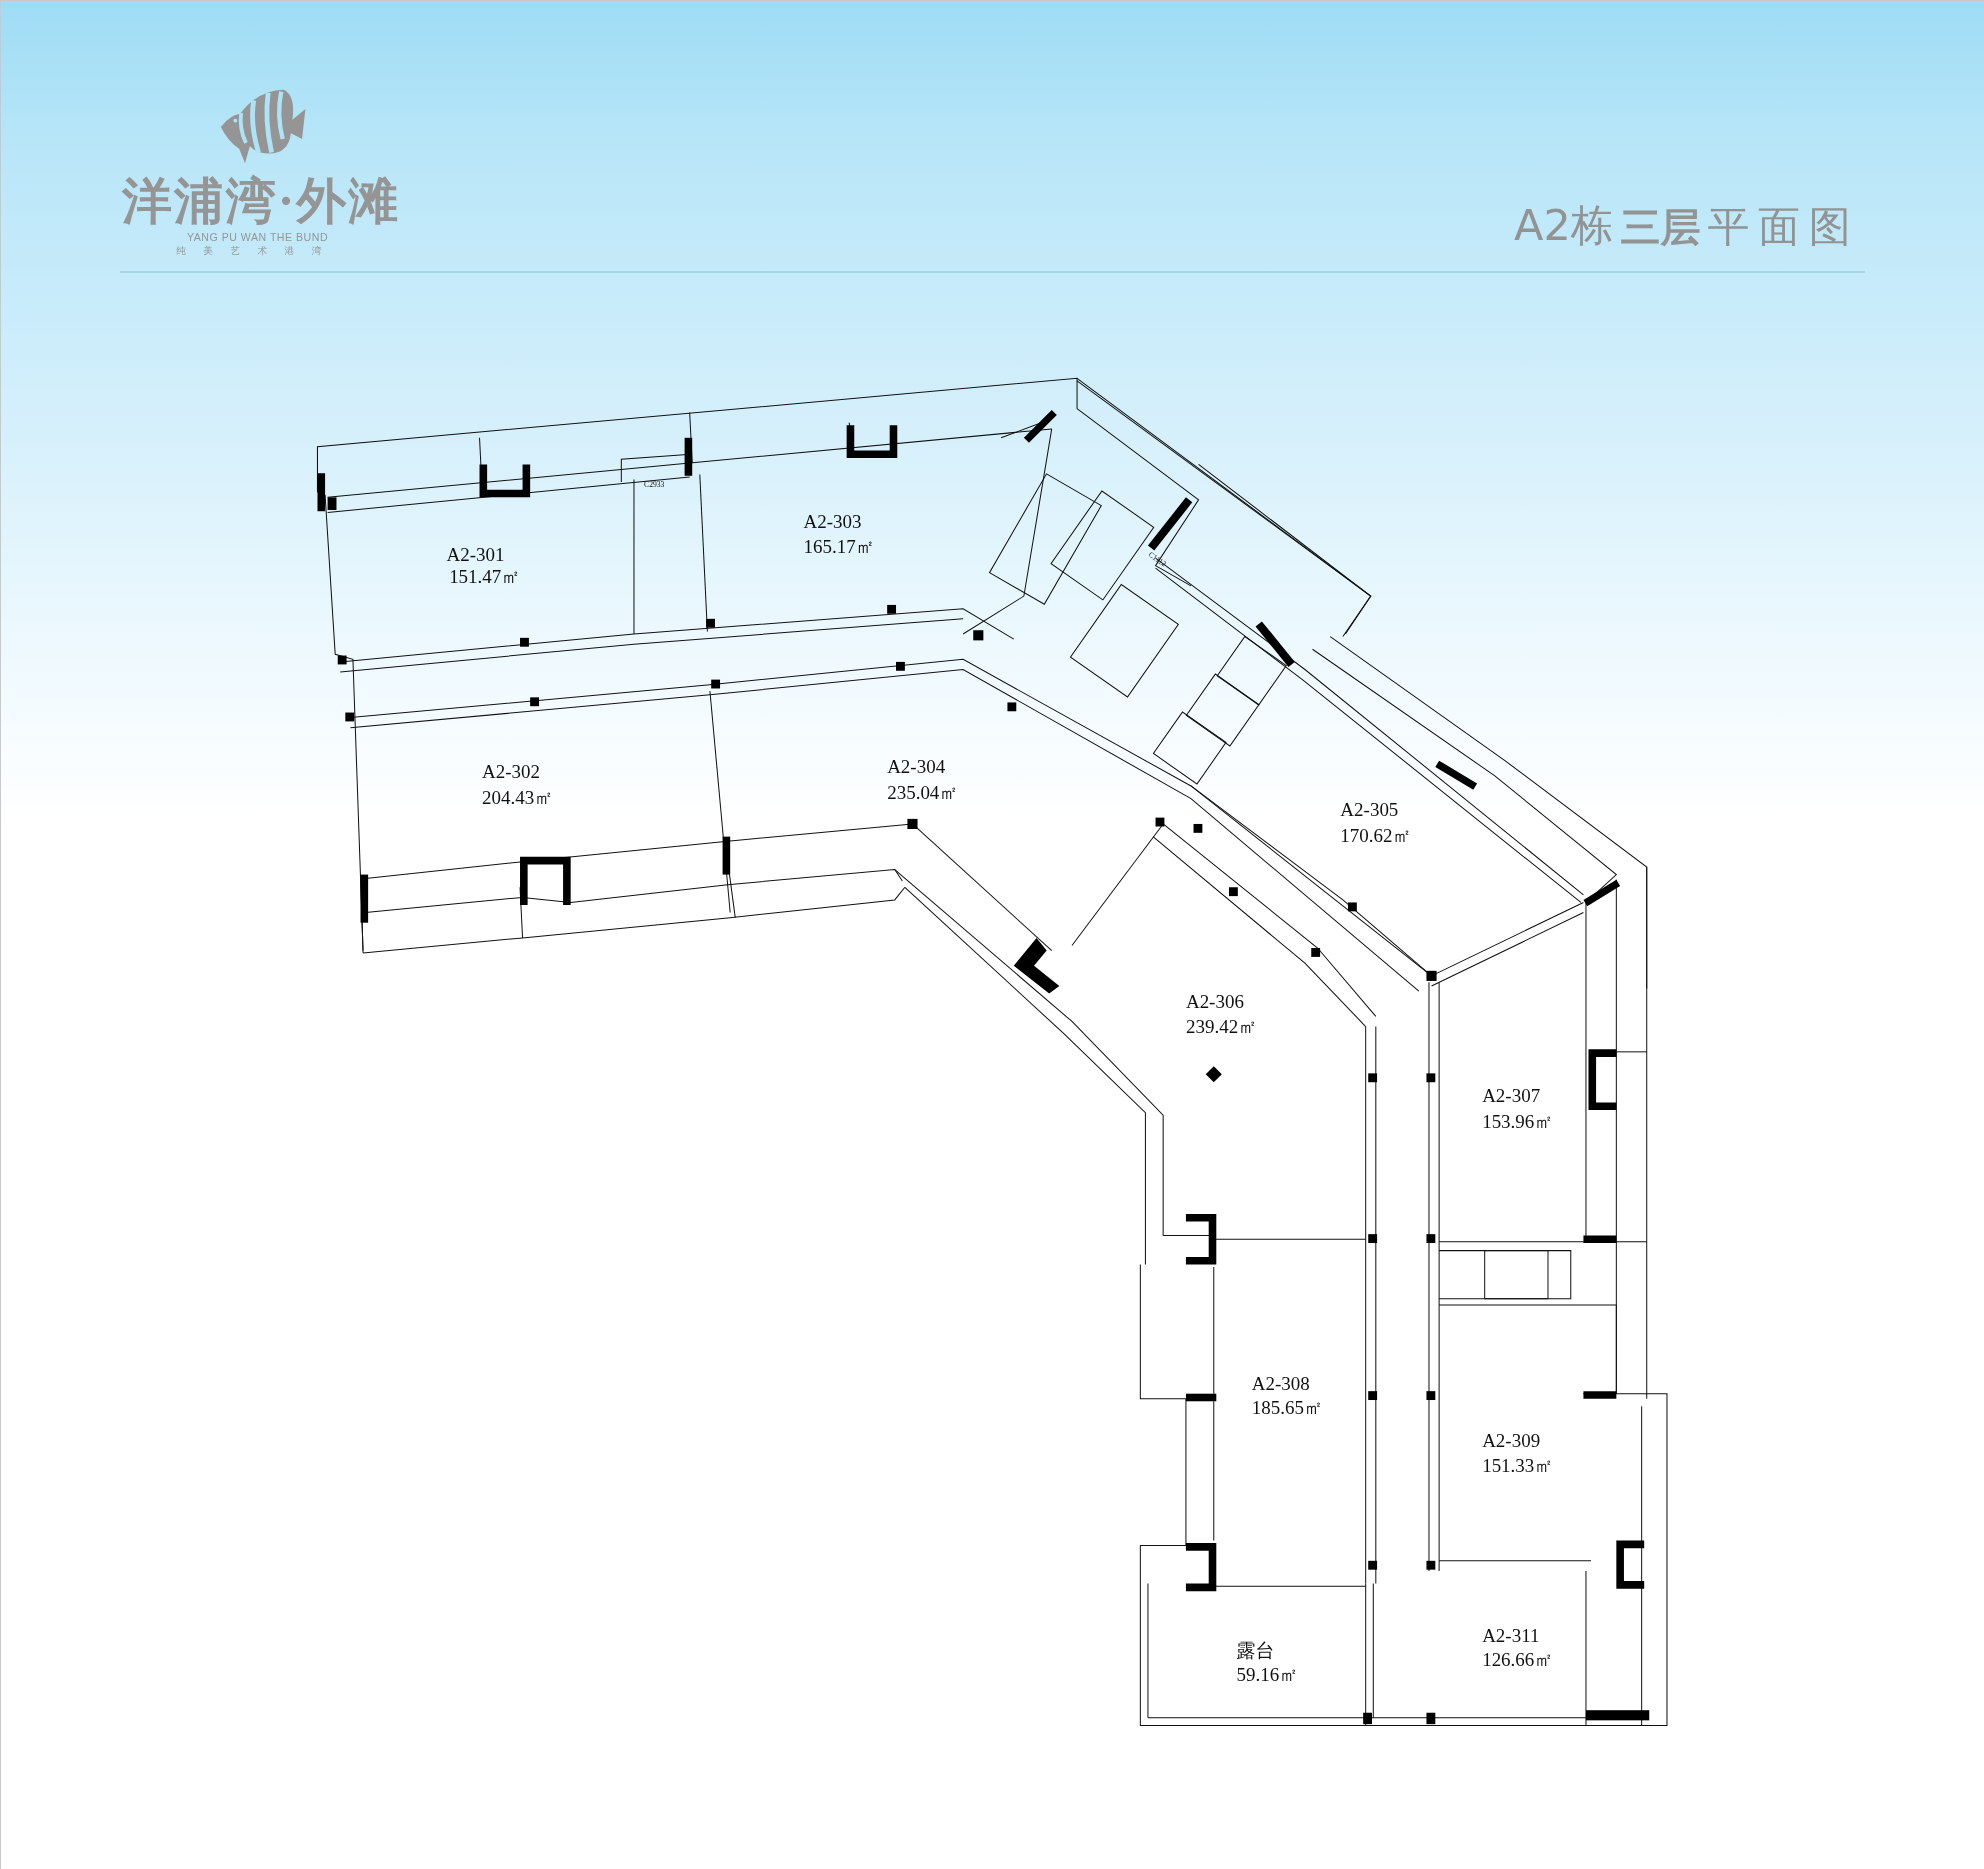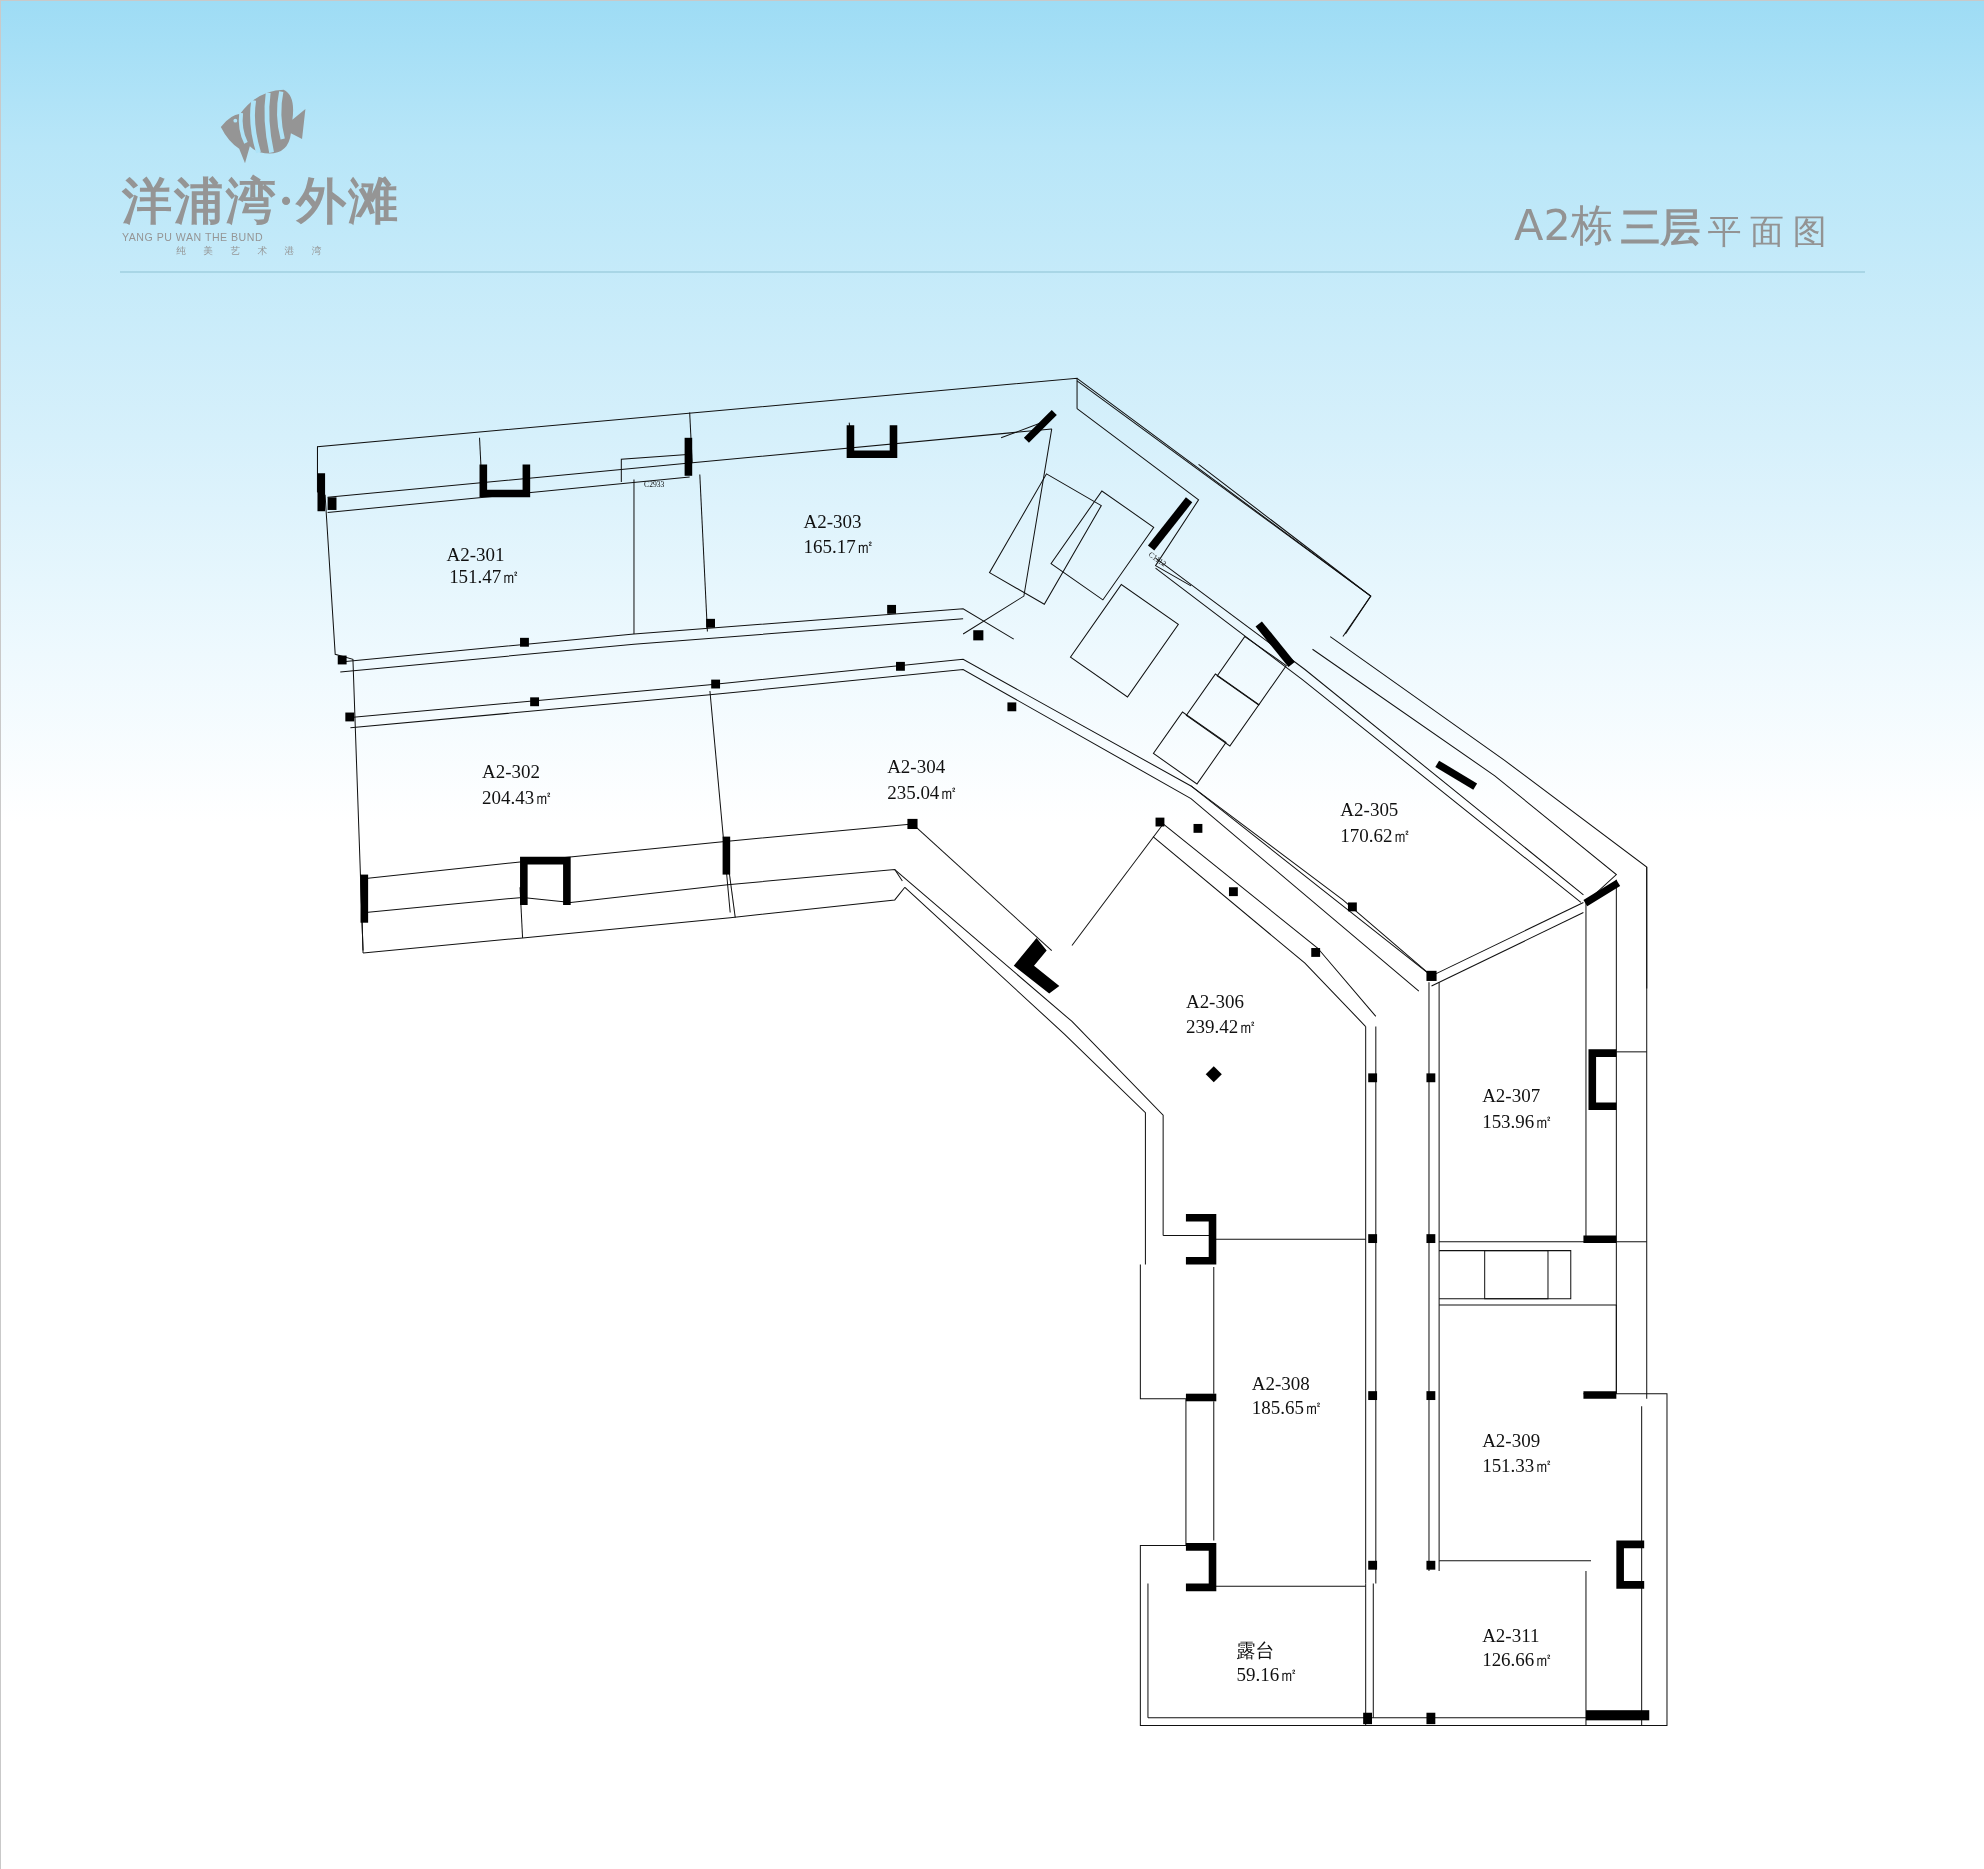--- a/index.html
+++ b/index.html
@@ -5,26 +5,26 @@
   html, body { margin:0; padding:0; }
   body { width:1985px; height:1870px; overflow:hidden; font-family:"Liberation Sans", sans-serif; }
   .page {
     position:relative; width:1985px; height:1870px; box-sizing:border-box;
     border:1.5px solid #c9c9c9;
     background: linear-gradient(to bottom, #9edcf5 0%, #b8e6f8 145px, #d6f0fb 435px, #eef9fe 653px, #ffffff 822px, #ffffff 100%);
   }
   .logo { position:absolute; left:121px; top:80px; width:271px; height:179px; }
   .logo-fish { position:absolute; left:89px; top:0; width:97px; height:87px; }
   .logo-name { position:absolute; left:0; top:87px; width:271px; text-align:center; font-size:50px; letter-spacing:1.9px; color:#959595; font-family:Liberation Serif, serif; font-weight:bold; white-space:nowrap; }
-  .logo-en { position:absolute; left:0; top:150px; width:271px; font-size:10.6px; color:#959595; letter-spacing:0.5px; }
+  .logo-en { position:absolute; left:0; top:150px; width:271px; text-align:center; font-size:10.6px; color:#959595; letter-spacing:0.5px; }
   .logo-cn { position:absolute; left:0; top:164px; width:271px; text-align:center; font-size:9.7px; color:#959595; letter-spacing:17.4px; }
   .title { position:absolute; left:1513px; top:191px; height:63px; display:flex; align-items:flex-end; color:#939393; font-family:"DejaVu Sans", sans-serif; white-space:nowrap; }
   .title .t1 { font-size:43px; }
   .title .t2 { font-size:40px; font-weight:bold; margin:0 6.8px; }
-  .title .t3 { font-size:34px; letter-spacing:8.7px; }
+  .title .t3 { font-size:42px; letter-spacing:8.7px; }
   .divider { position:absolute; left:119px; top:270px; width:1745px; height:1.9px; background:#a9d6e6; }
   .plan { position:absolute; left:0; top:0; width:1985px; height:1870px; }
   .plan text { font-family:"Liberation Serif", "DejaVu Serif", serif; fill:#111; }
   .room-label { font-size:15px; }
   .watermark { position:absolute; left:745px; top:914px; font-size:63px; color:rgba(255,255,255,0.55); letter-spacing:4.8px; font-weight:bold; }
 </style>
 </head>
 <body>
 
 <div class="page">

